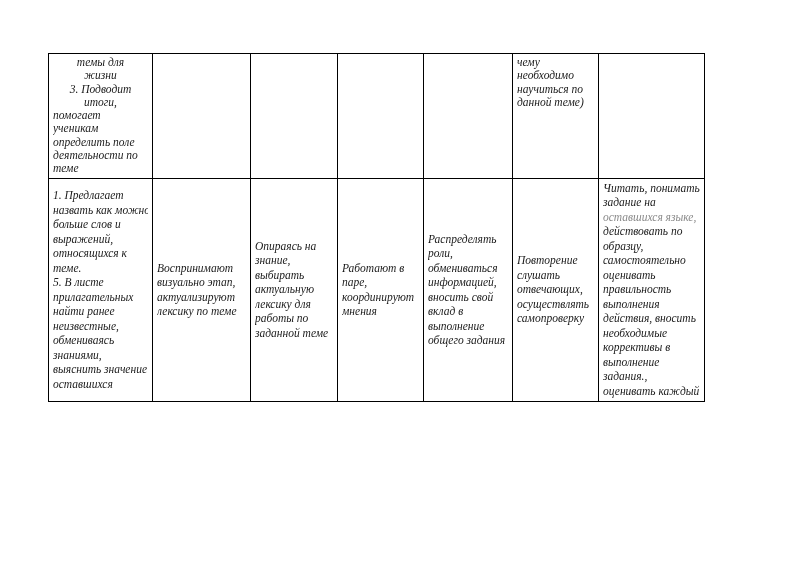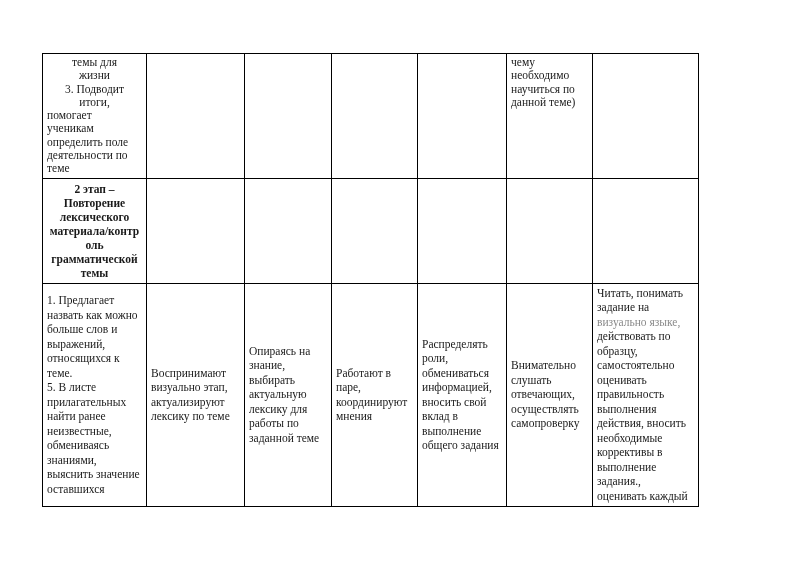--- a/index.html
+++ b/index.html
@@ -10,25 +10,26 @@
   body {
     width: 800px;
     height: 566px;
     position: relative;
     font-family: "Liberation Serif", "DejaVu Serif", serif;
     color: #1a1a1a;
     overflow: hidden;
   }
   table.doc-table {
     position: absolute;
-    left: 42px;
+    left: 48px;
     top: 53px;
     width: 656px;
     border-collapse: collapse;
     table-layout: fixed;
+    font-style: italic;
   }
   table.doc-table td {
     border: 1.5px solid #000000;
     padding: 2px 4px;
     vertical-align: middle;
     overflow: hidden;
     font-size: 11.5px;
   }
   tr.r1 td { height: 117px; vertical-align: top; }
   tr.r2 td { height: 100px; }
@@ -91,49 +92,20 @@
         <div class="cell">чему
 необходимо
 научиться по
 данной теме)</div>
       </td>
       <td>
             <div class="cell"></div>
           </td>
     </tr>
 
-    <tr class="r2">
-      <td>
-        <div class="cell stage-header">2 этап –
-Повторение
-лексического
-материала/контр
-оль
-грамматической
-темы</div>
-      </td>
-      <td>
-            <div class="cell"></div>
-          </td>
-      <td>
-            <div class="cell"></div>
-          </td>
-      <td>
-            <div class="cell"></div>
-          </td>
-      <td>
-            <div class="cell"></div>
-          </td>
-      <td>
-            <div class="cell"></div>
-          </td>
-      <td>
-            <div class="cell"></div>
-          </td>
-    </tr>
 
     <tr class="r3">
       <td>
         <div class="cell">1. Предлагает
 назвать как можно
 больше слов и
 выражений,
 относящихся к
 теме.
 5. В листе
@@ -170,30 +142,30 @@
         <div class="cell">Распределять
 роли,
 обмениваться
 информацией,
 вносить свой
 вклад в
 выполнение
 общего задания</div>
       </td>
       <td>
-        <div class="cell">Внимательно
+        <div class="cell">Повторение
 слушать
 отвечающих,
 осуществлять
 самопроверку</div>
       </td>
       <td>
         <div class="cell"><span>Читать, понимать
 задание на
-</span><span class="muted-phrase">визуально языке,</span><span>
+</span><span class="muted-phrase">оставшихся языке,</span><span>
 действовать по
 образцу,
 самостоятельно
 оценивать
 правильность
 выполнения
 действия, вносить
 необходимые
 коррективы в
 выполнение

